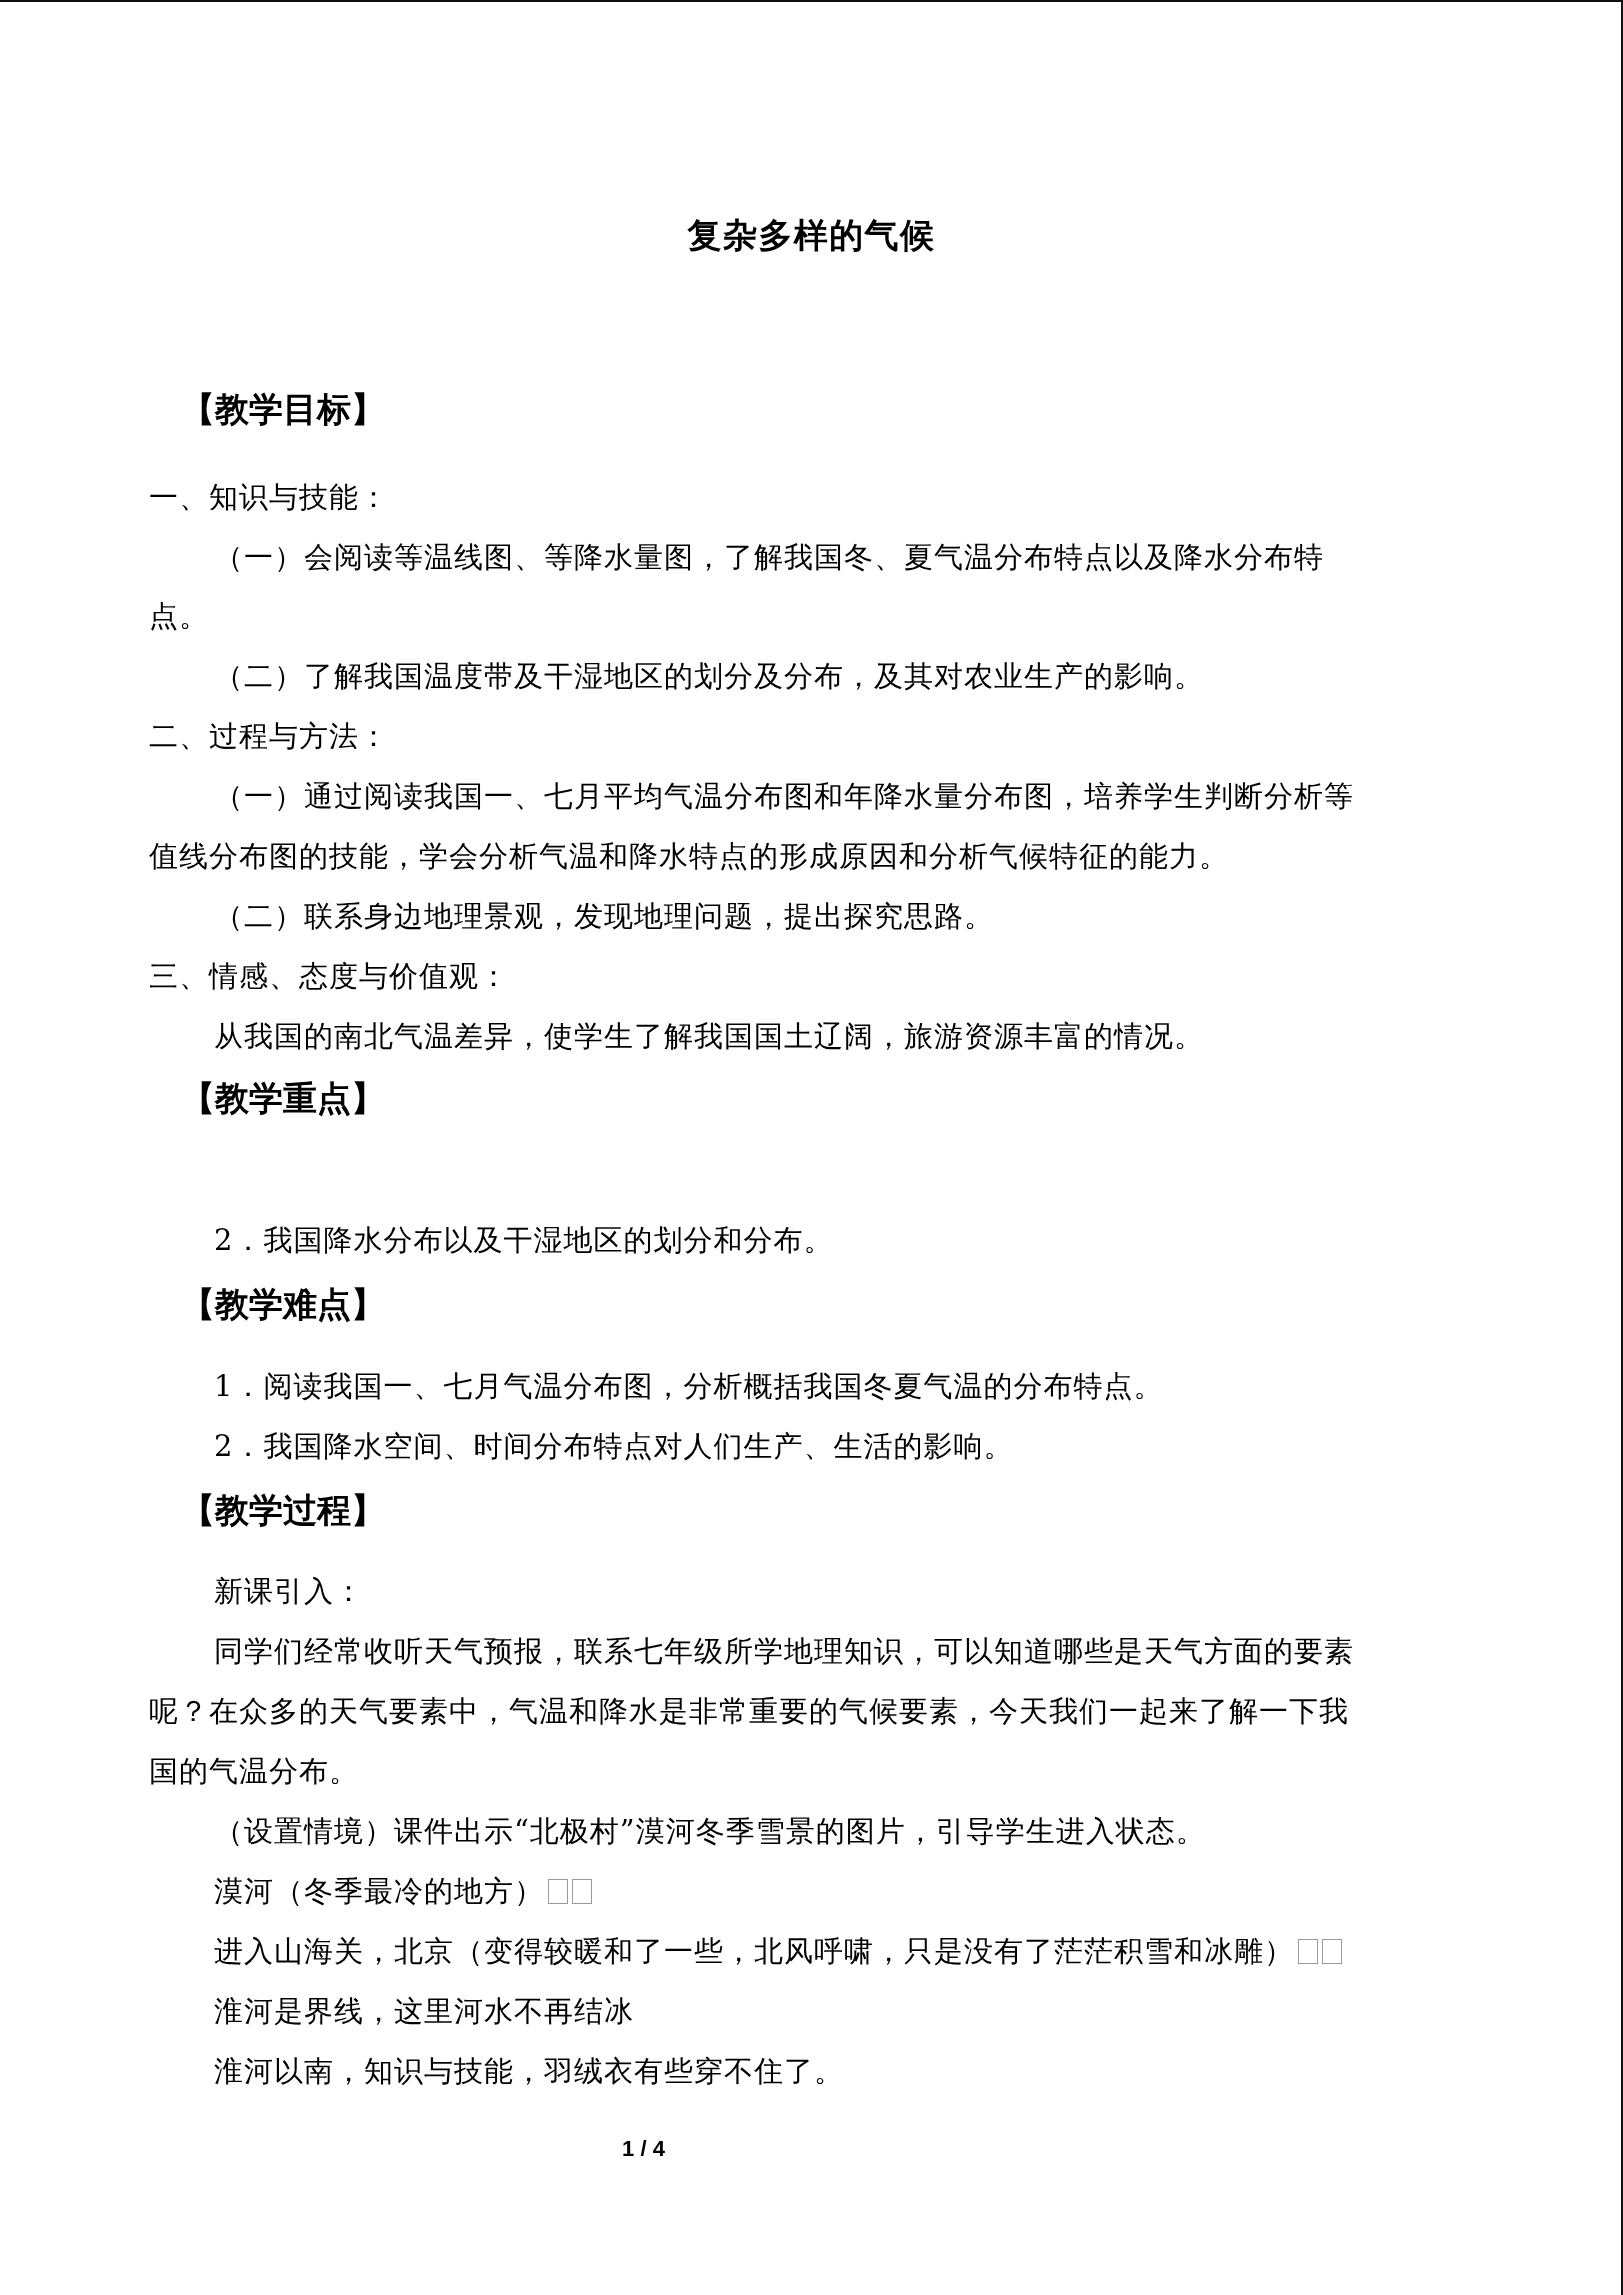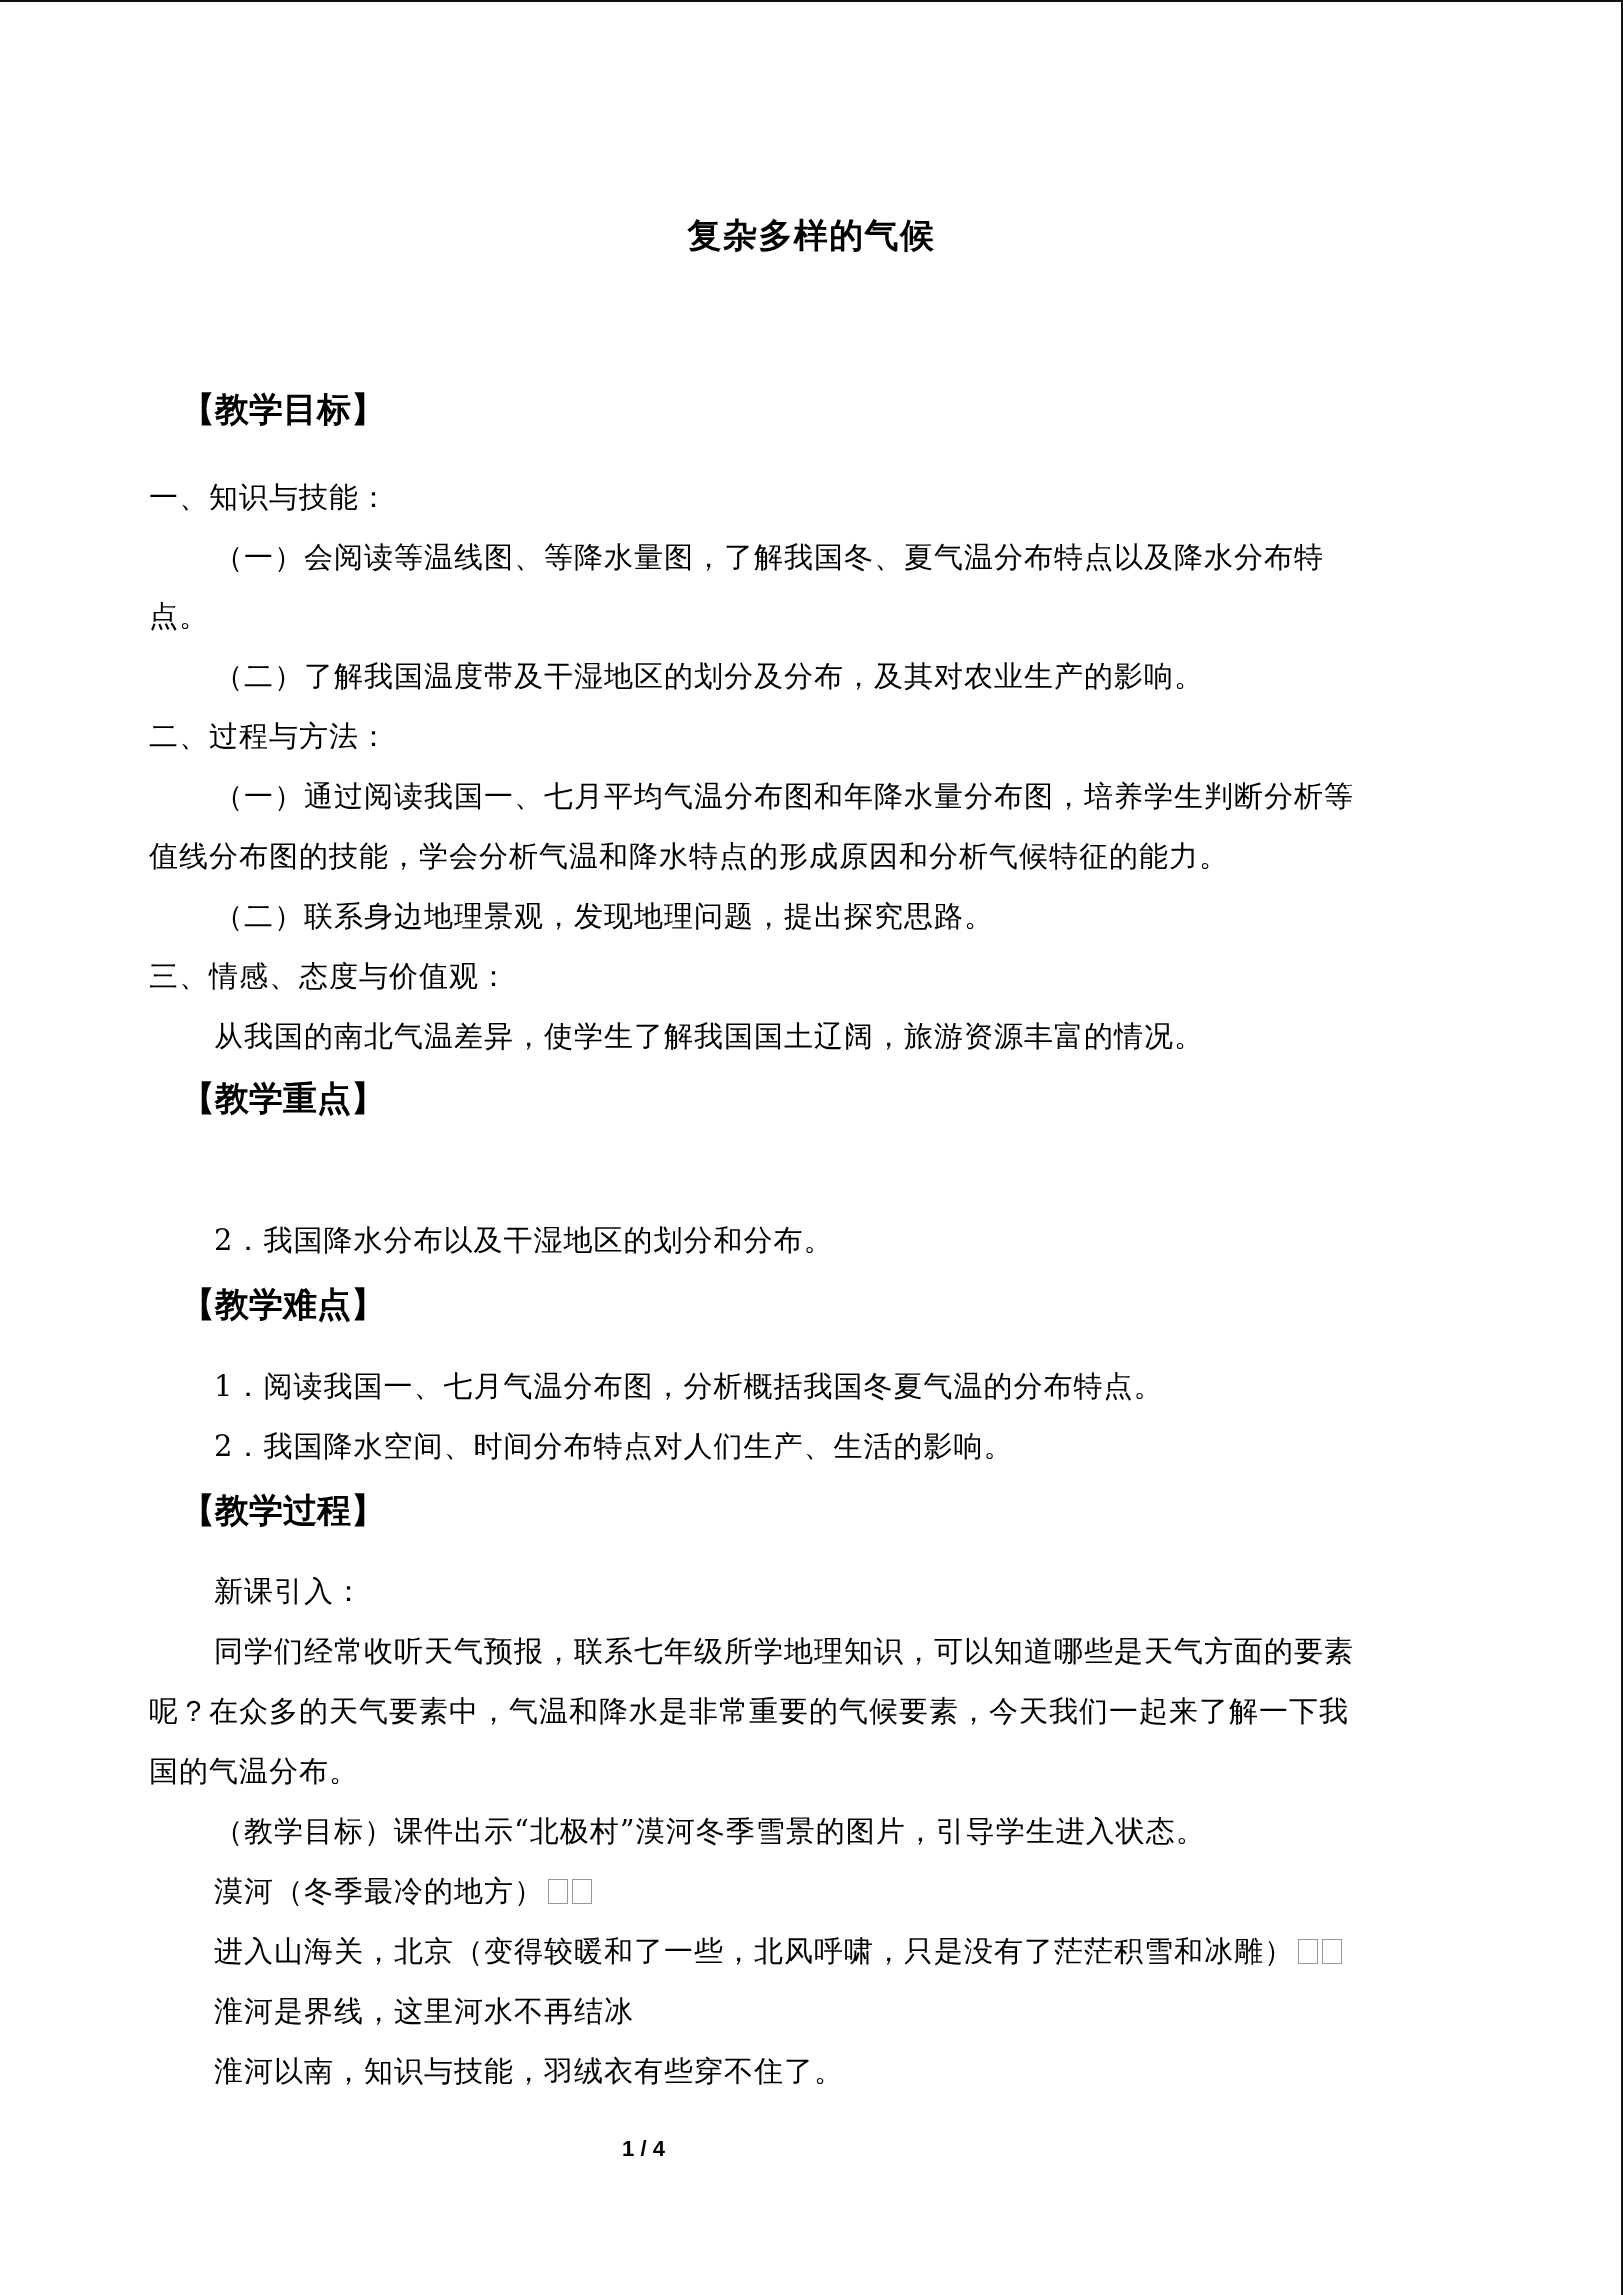--- a/index.html
+++ b/index.html
@@ -56,21 +56,21 @@
 
   <div class="heading" style="top:1282px">【教学难点】</div>
   <div class="line indent" style="top:1364px">1．阅读我国一、七月气温分布图，分析概括我国冬夏气温的分布特点。</div>
   <div class="line indent" style="top:1424px">2．我国降水空间、时间分布特点对人们生产、生活的影响。</div>
 
   <div class="heading" style="top:1488px">【教学过程】</div>
   <div class="line indent" style="top:1569px">新课引入：</div>
   <div class="line indent" style="top:1629px">同学们经常收听天气预报，联系七年级所学地理知识，可以知道哪些是天气方面的要素</div>
   <div class="line" style="top:1689px">呢？在众多的天气要素中，气温和降水是非常重要的气候要素，今天我们一起来了解一下我</div>
   <div class="line" style="top:1749px">国的气温分布。</div>
-  <div class="line indent" style="top:1809px">（教学目标）课件出示“北极村”漠河冬季雪景的图片，引导学生进入状态。</div>
+  <div class="line indent" style="top:1809px">（设置情境）课件出示“北极村”漠河冬季雪景的图片，引导学生进入状态。</div>
   <div class="line indent" style="top:1869px">
     <span>漠河（冬季最冷的地方）</span><span class="box"></span><span class="box"></span>
   </div>
   <div class="line indent" style="top:1929px">
     <span>进入山海关，北京（变得较暖和了一些，北风呼啸，只是没有了茫茫积雪和冰雕）</span><span class="box"></span><span class="box"></span>
   </div>
   <div class="line indent" style="top:1989px">淮河是界线，这里河水不再结冰</div>
   <div class="line indent" style="top:2049px">淮河以南，知识与技能，羽绒衣有些穿不住了。</div>
 
   <div class="pagenum">1 / 4</div>

